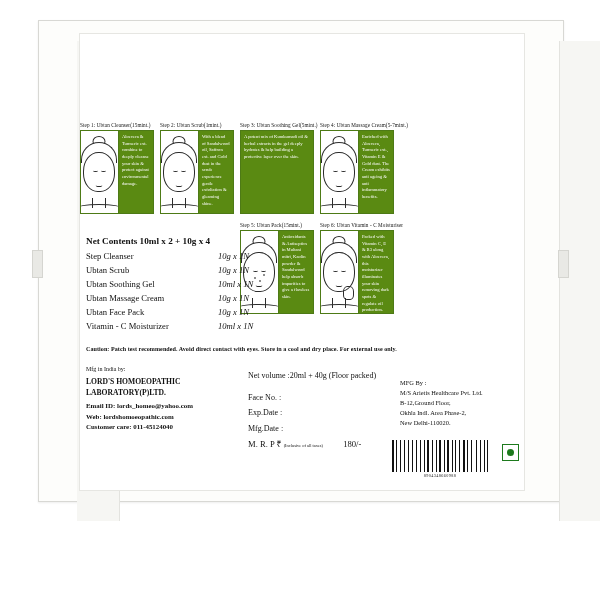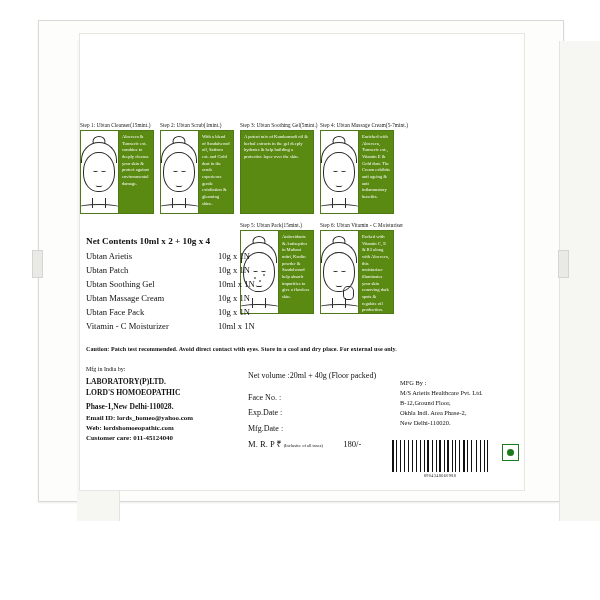--- a/index.html
+++ b/index.html
@@ -133,21 +133,21 @@
   .contents h3{
     margin:0 0 4px 0;
     font-size:9.2px;
     font-weight:bold;
   }
   .crow{
     display:flex;justify-content:space-between;
     font-size:8.6px;line-height:1.62;
   }
   .crow .nm{}
-  .crow .qt{width:58px;}
+  .crow .qt{width:58px;font-style:italic;}
 
   
   .caution{
     position:absolute;left:86px;top:346px;width:420px;
     font-size:6.1px;font-weight:bold;letter-spacing:.05px;
   }
 
   
   .mfg-in{
     position:absolute;left:86px;top:366px;font-size:6px;
@@ -302,25 +302,25 @@
         </div>
       </div>
 
     </div>
   </div>
 
   <div class="contents">
     <h3>Net Contents 10ml x 2 + 10g x 4</h3>
 
     <div class="crow">
-      <span class="nm">Ubtan Arietis</span>
+      <span class="nm">Step Cleanser</span>
       <span class="qt">10g x 1N</span>
     </div>
     <div class="crow">
-      <span class="nm">Ubtan Patch</span>
+      <span class="nm">Ubtan Scrub</span>
       <span class="qt">10g x 1N</span>
     </div>
     <div class="crow">
       <span class="nm">Ubtan Soothing Gel</span>
       <span class="qt">10ml x 1N</span>
     </div>
     <div class="crow">
       <span class="nm">Ubtan Massage Cream</span>
       <span class="qt">10g x 1N</span>
     </div>
@@ -331,24 +331,23 @@
     <div class="crow">
       <span class="nm">Vitamin - C Moisturizer</span>
       <span class="qt">10ml x 1N</span>
     </div>
   </div>
 
   <div class="caution">Caution: Patch test recommended. Avoid direct contact with eyes. Store in a cool and dry place. For external use only.</div>
 
   <div class="mfg-in">Mfg in India by:</div>
   <div class="addr">
+    <div>LORD'S HOMOEOPATHIC</div>
     <div>LABORATORY(P)LTD.</div>
-    <div>LORD'S HOMOEOPATHIC</div>
     <div style="height:3px;"></div>
-    <div>Phase-1,New Delhi-110028.</div>
     <div class="small">Email ID: lords_homeo@yahoo.com</div>
     <div class="small">Web: lordshomoeopathic.com</div>
     <div class="small">Customer care: 011-45124040</div>
   </div>
 
   <div class="mid">
     <div>Net volume :20ml + 40g (Floor packed)</div>
     <div style="height:6px;"></div>
     <div>Face No. :</div>
     <div>Exp.Date  :</div>

